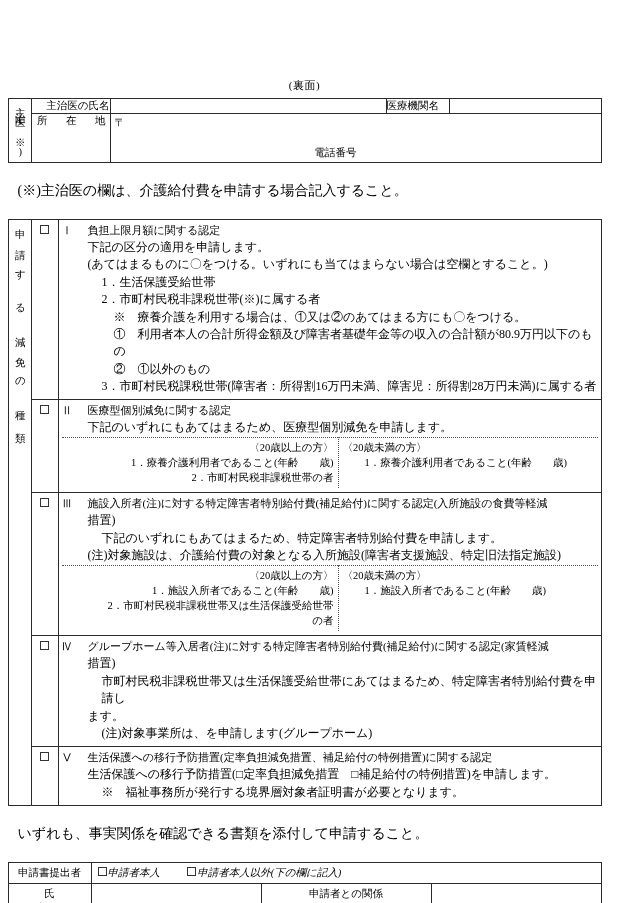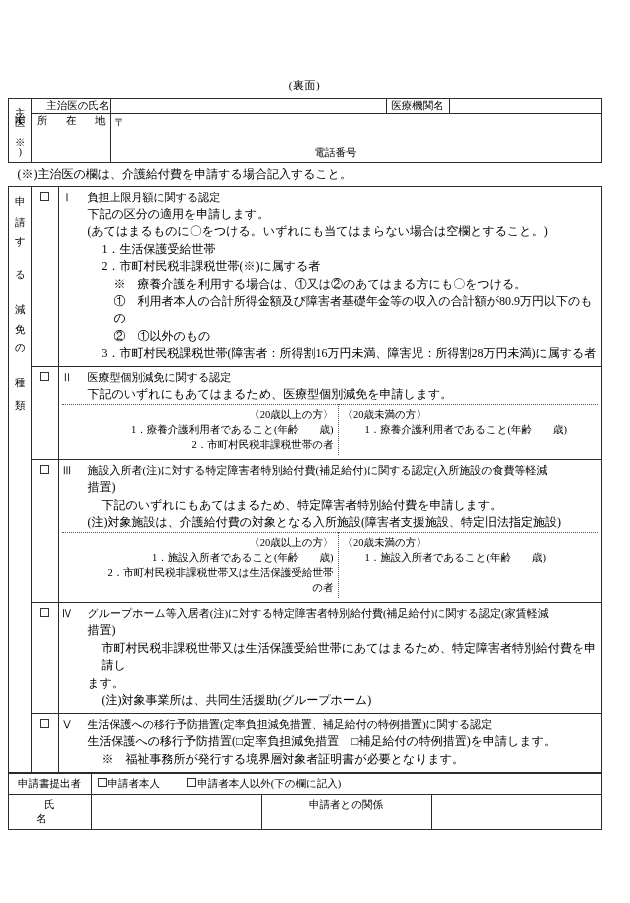--- a/index.html
+++ b/index.html
@@ -60,38 +60,38 @@
   .doctor-field-label {
     width: 78px;
     text-align: right;
     vertical-align: middle;
     font-size: 10.5px;
   }
   .spaced3 { letter-spacing: 4px; }
   .doctor-name-blank { width: 275px; }
   .hosp-label {
     width: 62px;
-    text-align: center;
+    text-align: left;
     vertical-align: middle;
     font-size: 10.5px;
   }
   .addr-row-height { height: 48px; }
   .postal-mark { font-size: 10.5px; padding: 2px 0 0 4px; }
   .tel-line {
     text-align: center;
     font-size: 10.5px;
     padding-top: 16px;
     padding-right: 40px;
   }
 
   
   .note-line {
     width: 594px;
-    margin: 0 auto;
-    font-size: 12px;
+    margin: 16px auto;
+    font-size: 14px;
     padding: 3px 0 3px 10px;
     box-sizing: border-box;
   }
 
   
   .main-tbl { width: 594px; margin: 0 auto; border-collapse: collapse; table-layout: fixed; }
   .main-tbl > tbody > tr > td { border: 1px solid #2b2b2b; padding: 0; vertical-align: top; }
   .kind-label-cell {
     width: 22px;
     text-align: center;
@@ -184,21 +184,21 @@
     padding: 3px 0 !important;
   }
   .value-blank { }
   .addr-tall { height: 52px; }
   .tel-line2 {
     text-align: center;
     font-size: 10.5px;
     padding-top: 18px;
     padding-right: 40px;
   }
-  .chk-row-cell { padding: 3px 0 3px 6px !important; }
+  .chk-row-cell { padding: 3px 0 3px 6px !important; font-style: italic; }
   .gap-lg { display: inline-block; width: 22px; }
 </style>
 </head>
 <body>
 
 <div class="page">
 
   <div class="sheet-title">(裏面)</div>
 
   <table class="tbl">
@@ -317,40 +317,41 @@
         <td class="chk-col">
           <span class="cb"></span>
         </td>
         <td class="body-col">
           <div class="sec-head">
             <span class="roman">Ⅳ</span><span>グループホーム等入居者(注)に対する特定障害者特別給付費(補足給付)に関する認定(家賃軽減</span>
           </div>
           <div class="ln ind1">措置)</div>
           <div class="ln ind2">市町村民税非課税世帯又は生活保護受給世帯にあてはまるため、特定障害者特別給付費を申請し</div>
           <div class="ln ind1">ます。</div>
-          <div class="ln ind2">(注)対象事業所は、共同生活援助(グループホーム)</div>
+          <div class="ln ind2">(注)対象事業所は、を申請します(グループホーム)</div>
         </td>
       </tr>
 
       <tr>
         <td class="chk-col">
           <span class="cb"></span>
         </td>
         <td class="body-col">
           <div class="sec-head">
             <span class="roman">Ⅴ</span><span>生活保護への移行予防措置(定率負担減免措置、補足給付の特例措置)に関する認定</span>
           </div>
           <div class="ln ind1">生活保護への移行予防措置(□定率負担減免措置　□補足給付の特例措置)を申請します。</div>
           <div class="ln ind2">※　福祉事務所が発行する境界層対象者証明書が必要となります。</div>
         </td>
       </tr>
 
     </tbody>
   </table>
 
+  <div class="note-line">いずれも、事実関係を確認できる書類を添付して申請すること。</div>
 
   <table class="sub-tbl">
     <tbody>
       <tr>
         <td class="lbl-cell">
           <span>申請書提出者</span>
         </td>
         <td colspan="3" class="chk-row-cell">
           <span><span class="cb-inline"></span><span>申請者本人</span></span>
           <span class="gap-lg"></span>

